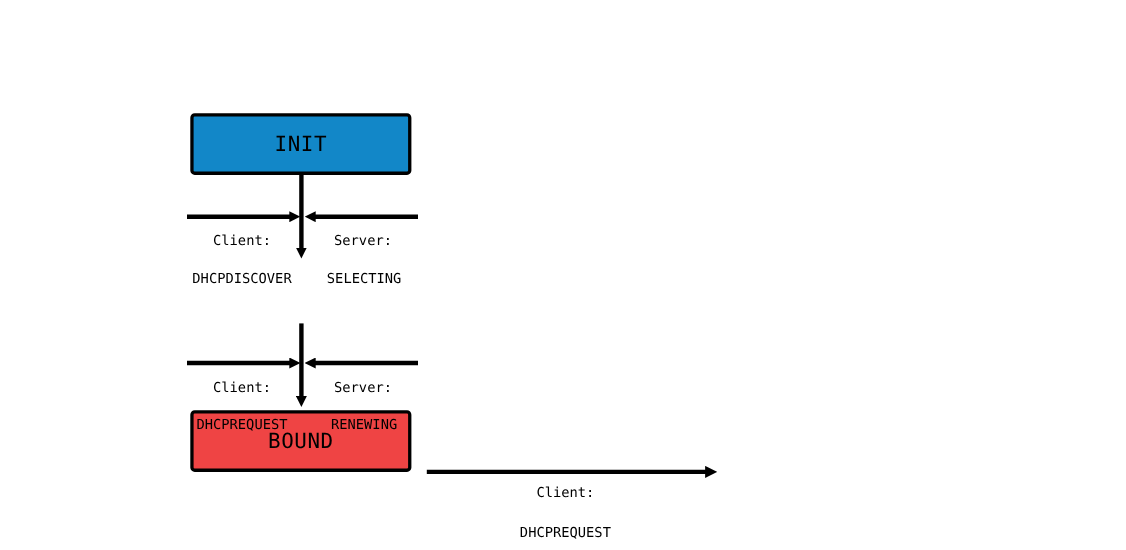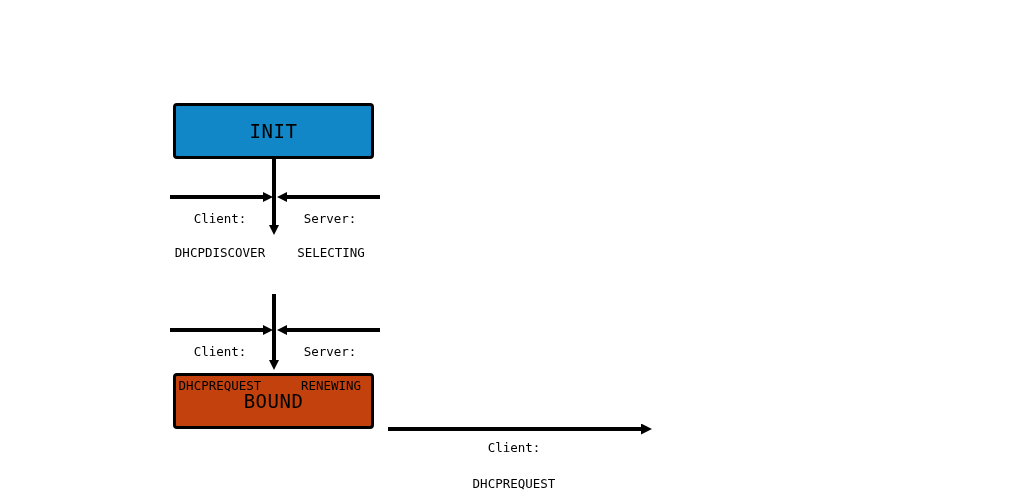--- a/index.html
+++ b/index.html
@@ -89,21 +89,21 @@
     <g>
       <line x1="388" y1="429" x2="642" y2="429" stroke="#000000" stroke-width="4" marker-end="url(#arrow-right)"></line>
     </g>
   </svg>
 
   <div class="node-box" style="left:173px; top:103px; width:201px; height:56px; background:#1287c8;">
     <span>INIT</span>
   </div>
 
 
-  <div class="node-box" style="left:173px; top:373px; width:201px; height:56px; background:#c2410c;">
+  <div class="node-box" style="left:173px; top:373px; width:201px; height:56px; background:#ef4444;">
     <span>BOUND</span>
   </div>
 
 
   <div class="edge-label label-above" style="left:170px; top:173px; width:100px;">Client:</div>
   <div class="edge-label label-below" style="left:164px; top:207px; width:112px;">DHCPDISCOVER</div>
   <div class="edge-label label-above" style="left:280px; top:173px; width:100px;">Server:</div>
   <div class="edge-label label-below" style="left:282px; top:207px; width:98px;">SELECTING</div>
 
   <div class="edge-label label-above" style="left:170px; top:306px; width:100px;">Client:</div>

